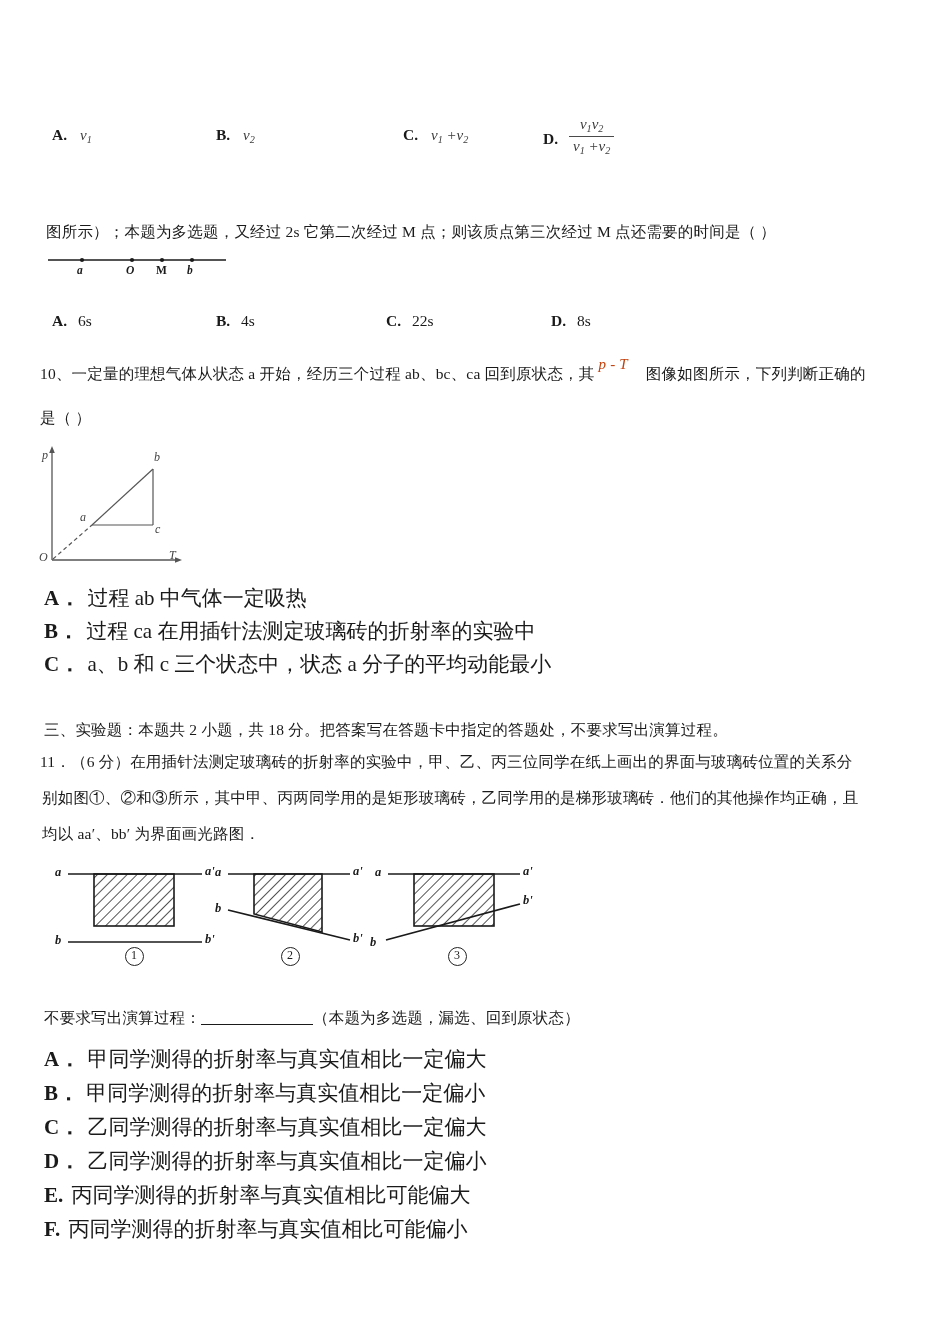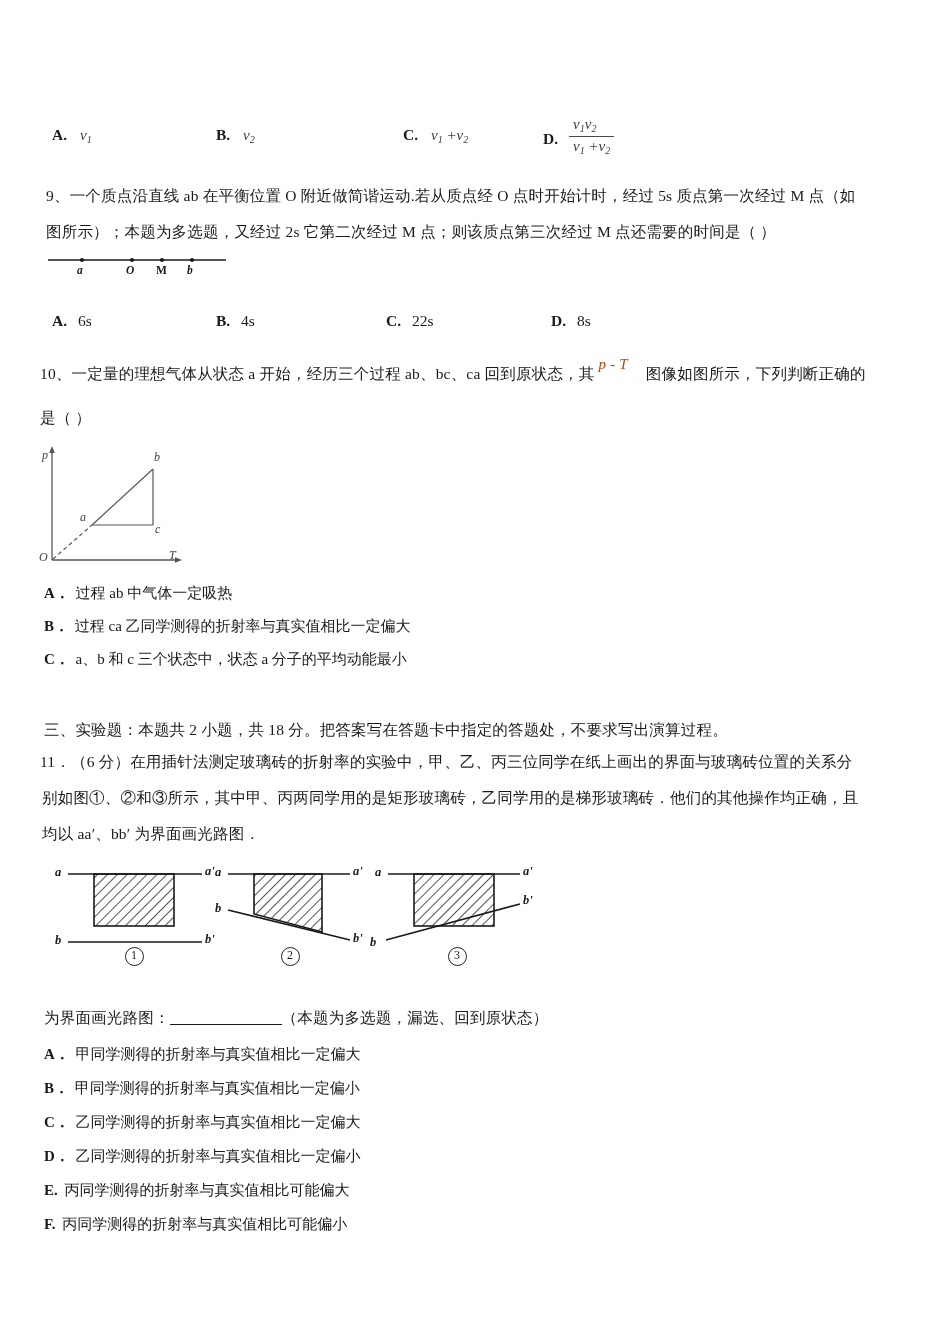--- a/index.html
+++ b/index.html
@@ -52,20 +52,21 @@
     font-size: 15px;
   }
   sub {
     font-size: 0.68em;
     vertical-align: -0.28em;
     font-style: italic;
   }
   .frac {
     display: inline-block;
     vertical-align: -0.55em;
+    text-align: center;
     line-height: 1.15;
   }
   .frac .num {
     display: block;
     border-bottom: 1.1px solid #4a4a4a;
     padding: 0 4px 1px 4px;
   }
   .frac .den {
     display: block;
     padding: 1px 4px 0 4px;
@@ -78,21 +79,21 @@
     font-size: 15.5px;
   }
   .opt-cell {
     position: absolute;
     white-space: nowrap;
   }
 
   
   .opt-list-item {
     position: absolute;
-    font-size: 15px;
+    font-size: 21px;
     white-space: nowrap;
   }
 
   
   .fig-axis { position: absolute; }
 
   
   .fig-pt { position: absolute; }
 
   
@@ -145,21 +146,20 @@
 
     <div class="opt-top" style="left:495px; top:8px;">
       <span class="opt-letter" style="vertical-align:-0.1em;">D.</span>
       <span class="frac mathvar" style="margin-left:7px;">
         <span class="num"><span>v</span><sub>1</sub><span>v</span><sub>2</sub></span>
         <span class="den"><span>v</span><sub>1</sub> <span>+</span><span>v</span><sub>2</sub></span>
       </span>
     </div>
   </div>
 
-  <div class="abs qline" style="left:46px; top:186px;">9、一个质点沿直线 ab 在平衡位置 O 附近做简谐运动.若从质点经 O 点时开始计时，经过 5s 质点第一次经过 M 点（如</div>
   <div class="abs qline" style="left:46px; top:222px;">图所示）；本题为多选题，又经过 2s 它第二次经过 M 点；则该质点第三次经过 M 点还需要的时间是（  ）</div>
 
   <div class="fig-axis" style="left:44px; top:250px; width:200px; height:36px;">
     <svg width="200" height="36" viewBox="0 0 200 36">
       <line x1="4" y1="10" x2="182" y2="10" stroke="#1a1a1a" stroke-width="1.6"></line>
       <circle cx="38" cy="10" r="2.1" fill="#1a1a1a"></circle>
       <circle cx="88" cy="10" r="2.1" fill="#1a1a1a"></circle>
       <circle cx="118" cy="10" r="2.1" fill="#1a1a1a"></circle>
       <circle cx="148" cy="10" r="2.1" fill="#1a1a1a"></circle>
     </svg>
@@ -217,21 +217,21 @@
     <div class="abs" style="left:120px; top:12px; font-size:12px; font-style:italic; color:#444;">b</div>
     <div class="abs" style="left:121px; top:84px; font-size:12px; font-style:italic; color:#444;">c</div>
   </div>
 
   <div class="opt-list-item" style="left:44px; top:584px;">
     <span class="opt-letter">A．</span>
     <span style="margin-left:2px;">过程 ab 中气体一定吸热</span>
   </div>
   <div class="opt-list-item" style="left:44px; top:617px;">
     <span class="opt-letter">B．</span>
-    <span style="margin-left:2px;">过程 ca 乙同学测得的折射率与真实值相比一定偏大</span>
+    <span style="margin-left:2px;">过程 ca 在用插针法测定玻璃砖的折射率的实验中</span>
   </div>
   <div class="opt-list-item" style="left:44px; top:650px;">
     <span class="opt-letter">C．</span>
     <span style="margin-left:2px;">a、b 和 c 三个状态中，状态 a 分子的平均动能最小</span>
   </div>
 
   <div class="abs qline" style="left:44px; top:720px;">三、实验题：本题共 2 小题，共 18 分。把答案写在答题卡中指定的答题处，不要求写出演算过程。</div>
 
   <div class="abs qline" style="left:40px; top:752px;">11．（6 分）在用插针法测定玻璃砖的折射率的实验中，甲、乙、丙三位同学在纸上画出的界面与玻璃砖位置的关系分</div>
   <div class="abs qline" style="left:42px; top:788px;">别如图①、②和③所示，其中甲、丙两同学用的是矩形玻璃砖，乙同学用的是梯形玻璃砖．他们的其他操作均正确，且</div>
@@ -276,21 +276,21 @@
     <div class="abs" style="left:320px; top:83px; font-size:12.5px; font-style:italic; font-weight:bold;">b</div>
     <div class="abs" style="left:473px; top:41px; font-size:12.5px; font-style:italic; font-weight:bold;">b'</div>
 
     
     <div class="fig-caption" style="left:72px; top:93px; width:24px;"><span class="circled">1</span></div>
     <div class="fig-caption" style="left:228px; top:93px; width:24px;"><span class="circled">2</span></div>
     <div class="fig-caption" style="left:395px; top:93px; width:24px;"><span class="circled">3</span></div>
   </div>
 
   <div class="abs qline" style="left:44px; top:1008px;">
-    <span>为界面画光路图：</span><span class="blank-underline"></span><span>（本题为多选题，漏选、回到原状态）</span>
+    <span>不要求写出演算过程：</span><span class="blank-underline"></span><span>（本题为多选题，漏选、回到原状态）</span>
   </div>
 
   <div class="opt-list-item" style="left:44px; top:1045px;">
     <span class="opt-letter">A．</span>
     <span style="margin-left:2px;">甲同学测得的折射率与真实值相比一定偏大</span>
   </div>
   <div class="opt-list-item" style="left:44px; top:1079px;">
     <span class="opt-letter">B．</span>
     <span style="margin-left:2px;">甲同学测得的折射率与真实值相比一定偏小</span>
   </div>

